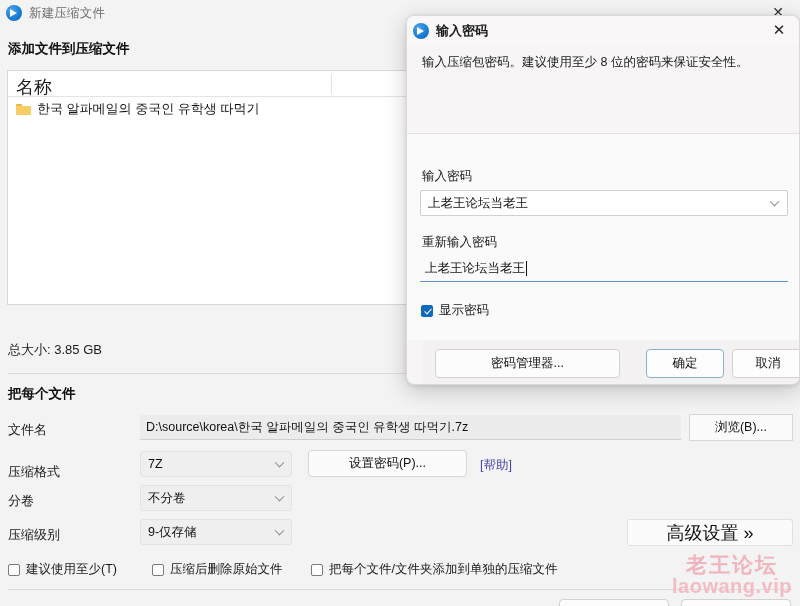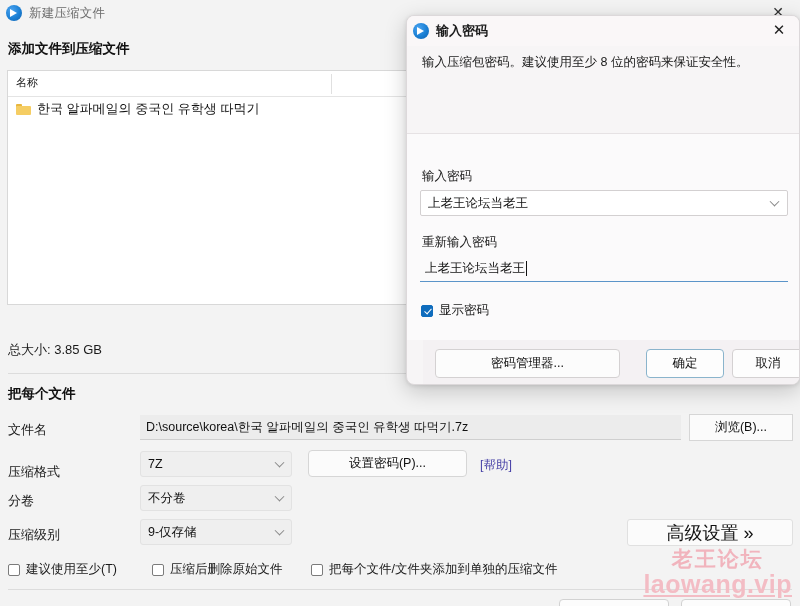--- a/index.html
+++ b/index.html
@@ -57,21 +57,21 @@
 
   
   #file-list {
     position: absolute; left: 7px; top: 44px; width: 786px; height: 235px;
     background: #fff; border: 1px solid #d8d8d8;
   }
   #file-list-header {
     position: relative; height: 26px; border-bottom: 1px solid #e4e4e4;
   }
   .col-name {
-    position: absolute; left: 8px; top: 4px; font-size: 11px; color: #1a1a1a;
+    position: absolute; left: 8px; top: 4px; font-size: 18px; color: #1a1a1a;
   }
   .col-size {
     position: absolute; right: 12px; top: 4px; font-size: 13px; color: #1a1a1a;
   }
   .col-divider {
     position: absolute; left: 323px; top: 3px; width: 1px; height: 20px;
     background: #e0e0e0;
   }
   .file-row {
     position: relative; height: 24px; display: flex; align-items: center;
@@ -198,23 +198,22 @@
   #watermark {
     position: absolute; right: 8px; bottom: 8px;
     text-align: center; pointer-events: none;
     line-height: 1.08;
   }
   #wm-top {
     font-size: 21px; font-weight: bold; color: #f1b4bd;
     letter-spacing: 2px;
   }
   #wm-bottom {
-    font-size: 25px; font-weight: bold; color: #f3bcc4;
+    font-size: 20px; font-weight: bold; color: #f3bcc4;
     letter-spacing: .5px;
-    text-decoration: underline;
   }
 
   
   #pw-dialog {
     position: absolute; left: 406px; top: 15px; width: 394px; height: 370px;
     background: #f7f5f6; border: 1px solid #dcd8da;
     border-radius: 8px;
     box-shadow: 0 6px 22px rgba(0,0,0,.20), 0 1px 4px rgba(0,0,0,.10);
     overflow: hidden;
   }

